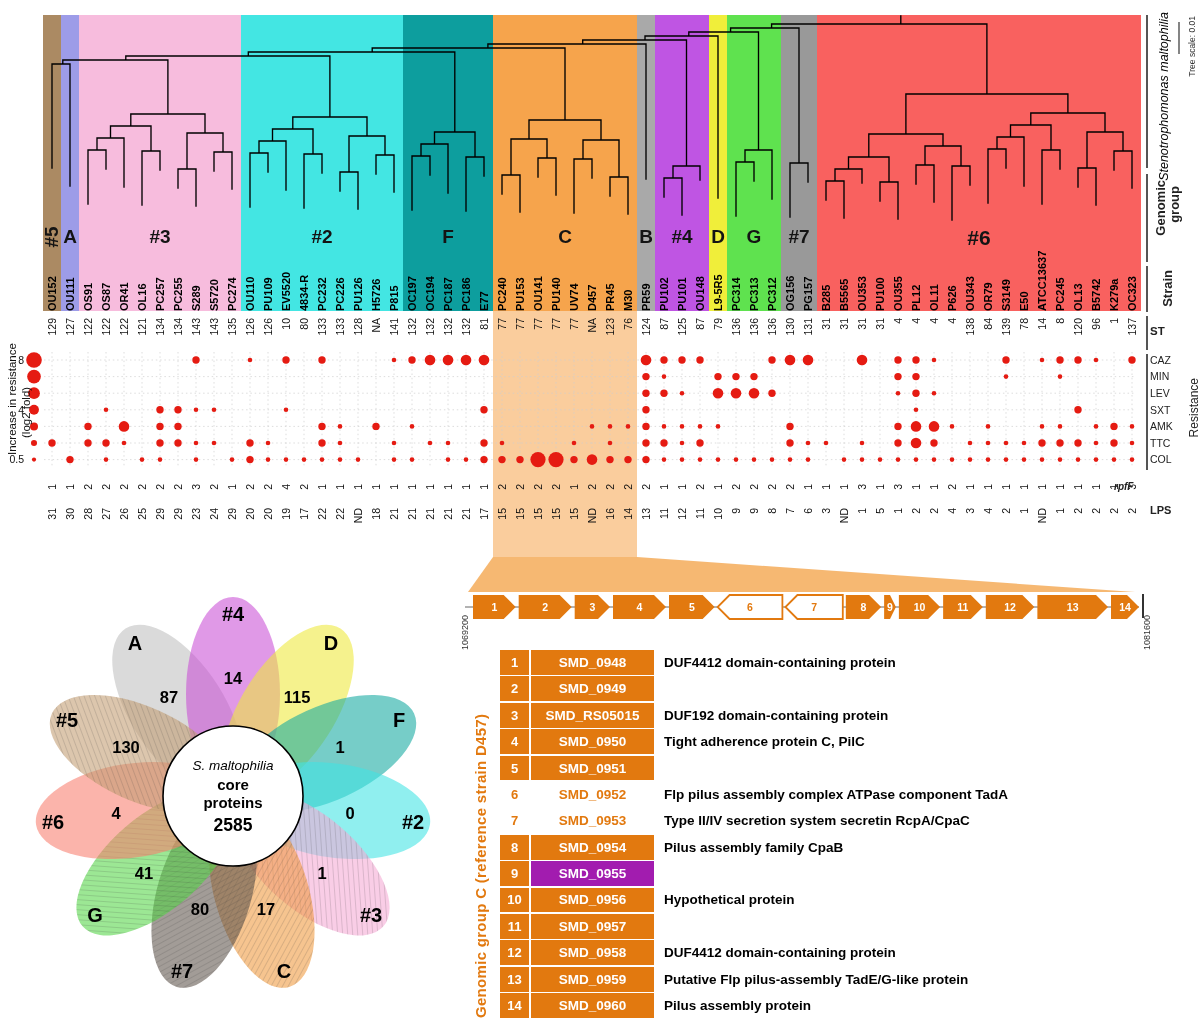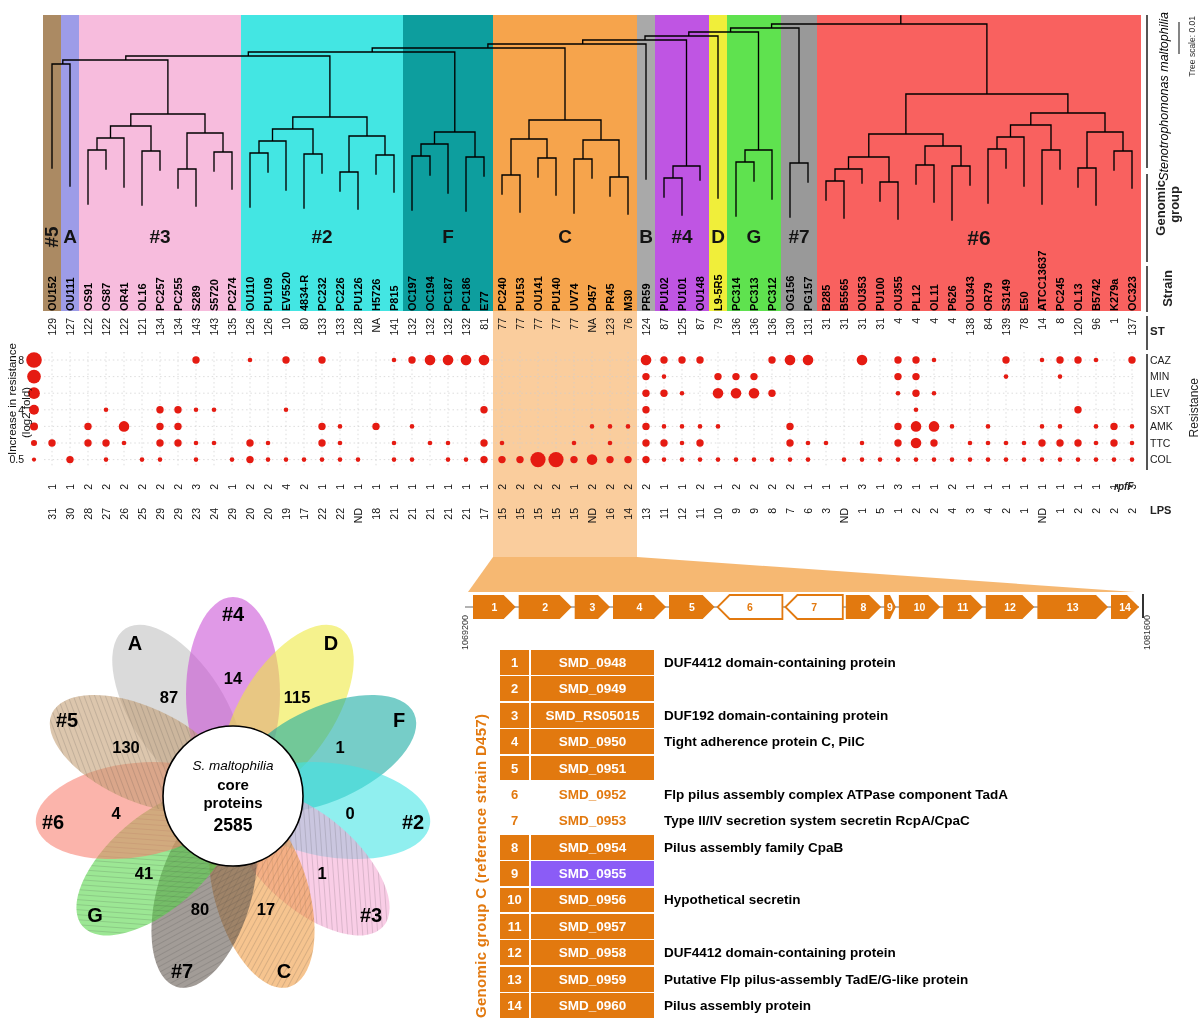--- a/index.html
+++ b/index.html
@@ -646,26 +646,26 @@
         <div class="tcell tgene" style="background: rgb(255, 255, 255); color: rgb(226, 121, 15);">SMD_0953</div>
         <div class="tcell tdesc">Type II/IV secretion system secretin RcpA/CpaC</div>
       </div>
       <div class="trow">
         <div class="tcell tnum" style="background: rgb(226, 121, 15);">8</div>
         <div class="tcell tgene" style="background: rgb(226, 121, 15);">SMD_0954</div>
         <div class="tcell tdesc">Pilus assembly family CpaB</div>
       </div>
       <div class="trow">
         <div class="tcell tnum" style="background: rgb(226, 121, 15);">9</div>
-        <div class="tcell tgene" style="background: #8b5cf6; text-align: right;">SMD_0955</div>
+        <div class="tcell tgene" style="background: #a21caf; text-align: right;">SMD_0955</div>
       </div>
       <div class="trow">
         <div class="tcell tnum" style="background: rgb(226, 121, 15);">10</div>
         <div class="tcell tgene" style="background: rgb(226, 121, 15);">SMD_0956</div>
-        <div class="tcell tdesc">Hypothetical secretin</div>
+        <div class="tcell tdesc">Hypothetical protein</div>
       </div>
       <div class="trow">
         <div class="tcell tnum" style="background: rgb(226, 121, 15);">11</div>
         <div class="tcell tgene" style="background: rgb(226, 121, 15);">SMD_0957</div>
       </div>
       <div class="trow">
         <div class="tcell tnum" style="background: rgb(226, 121, 15);">12</div>
         <div class="tcell tgene" style="background: rgb(226, 121, 15);">SMD_0958</div>
         <div class="tcell tdesc">DUF4412 domain-containing protein</div>
       </div>

